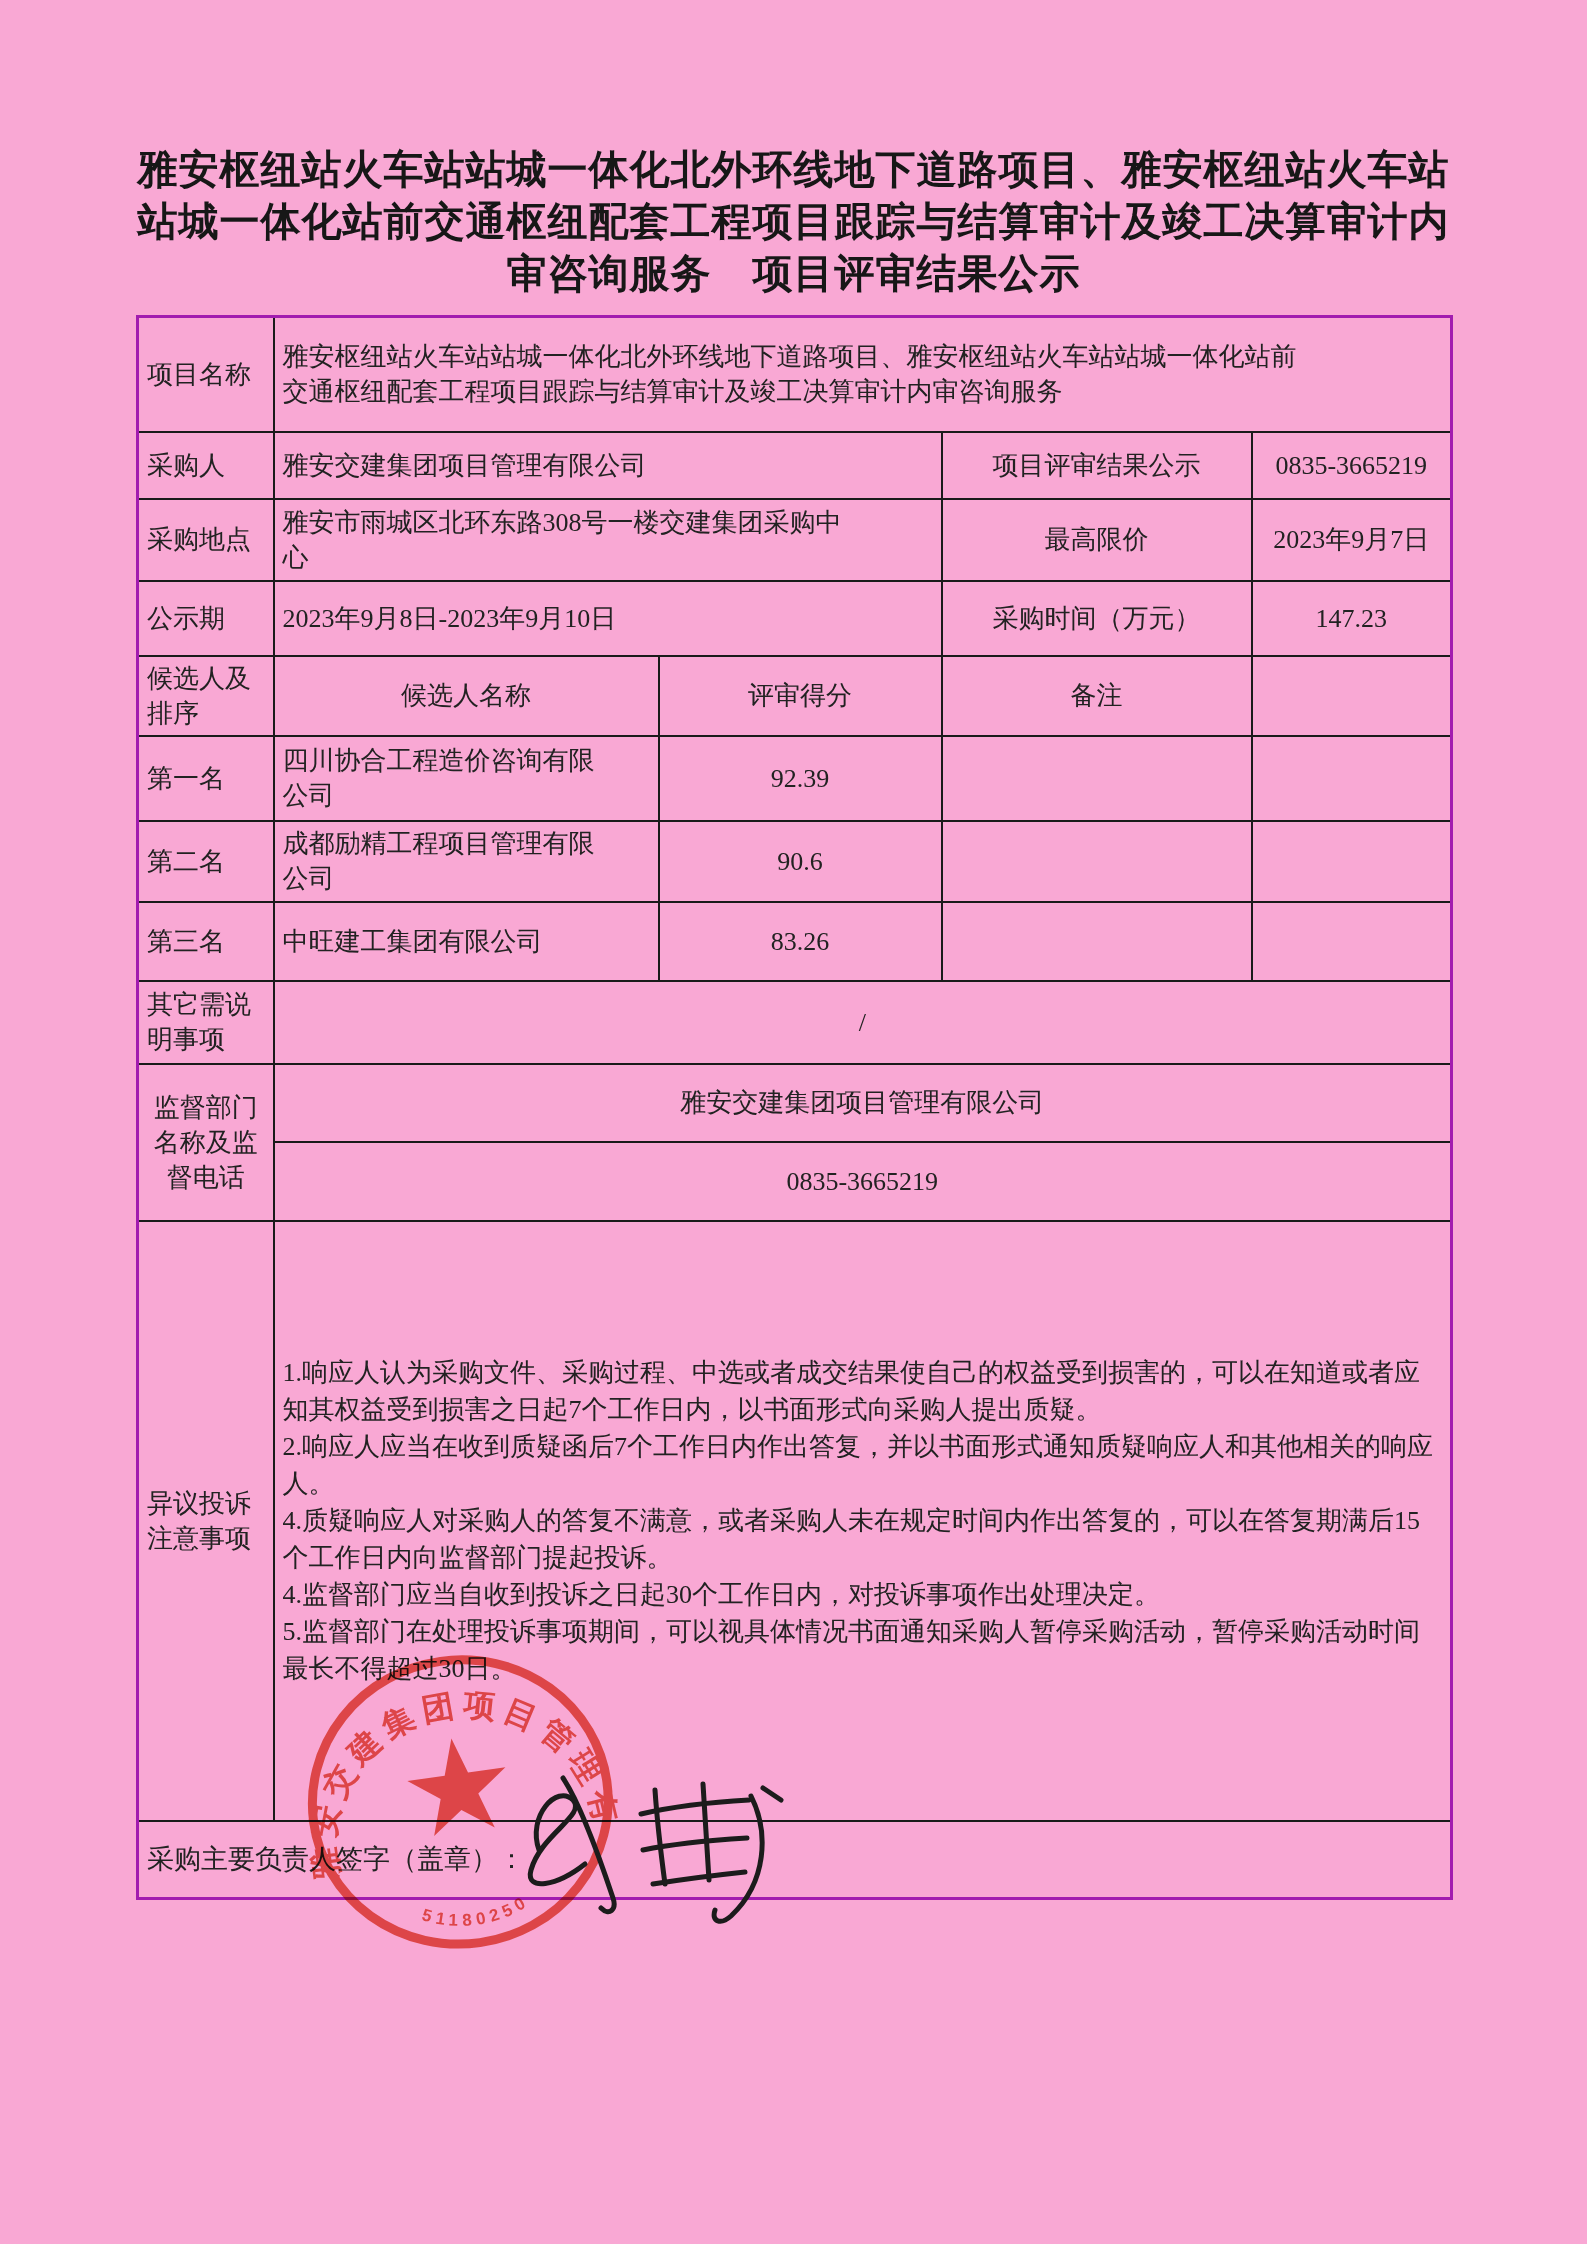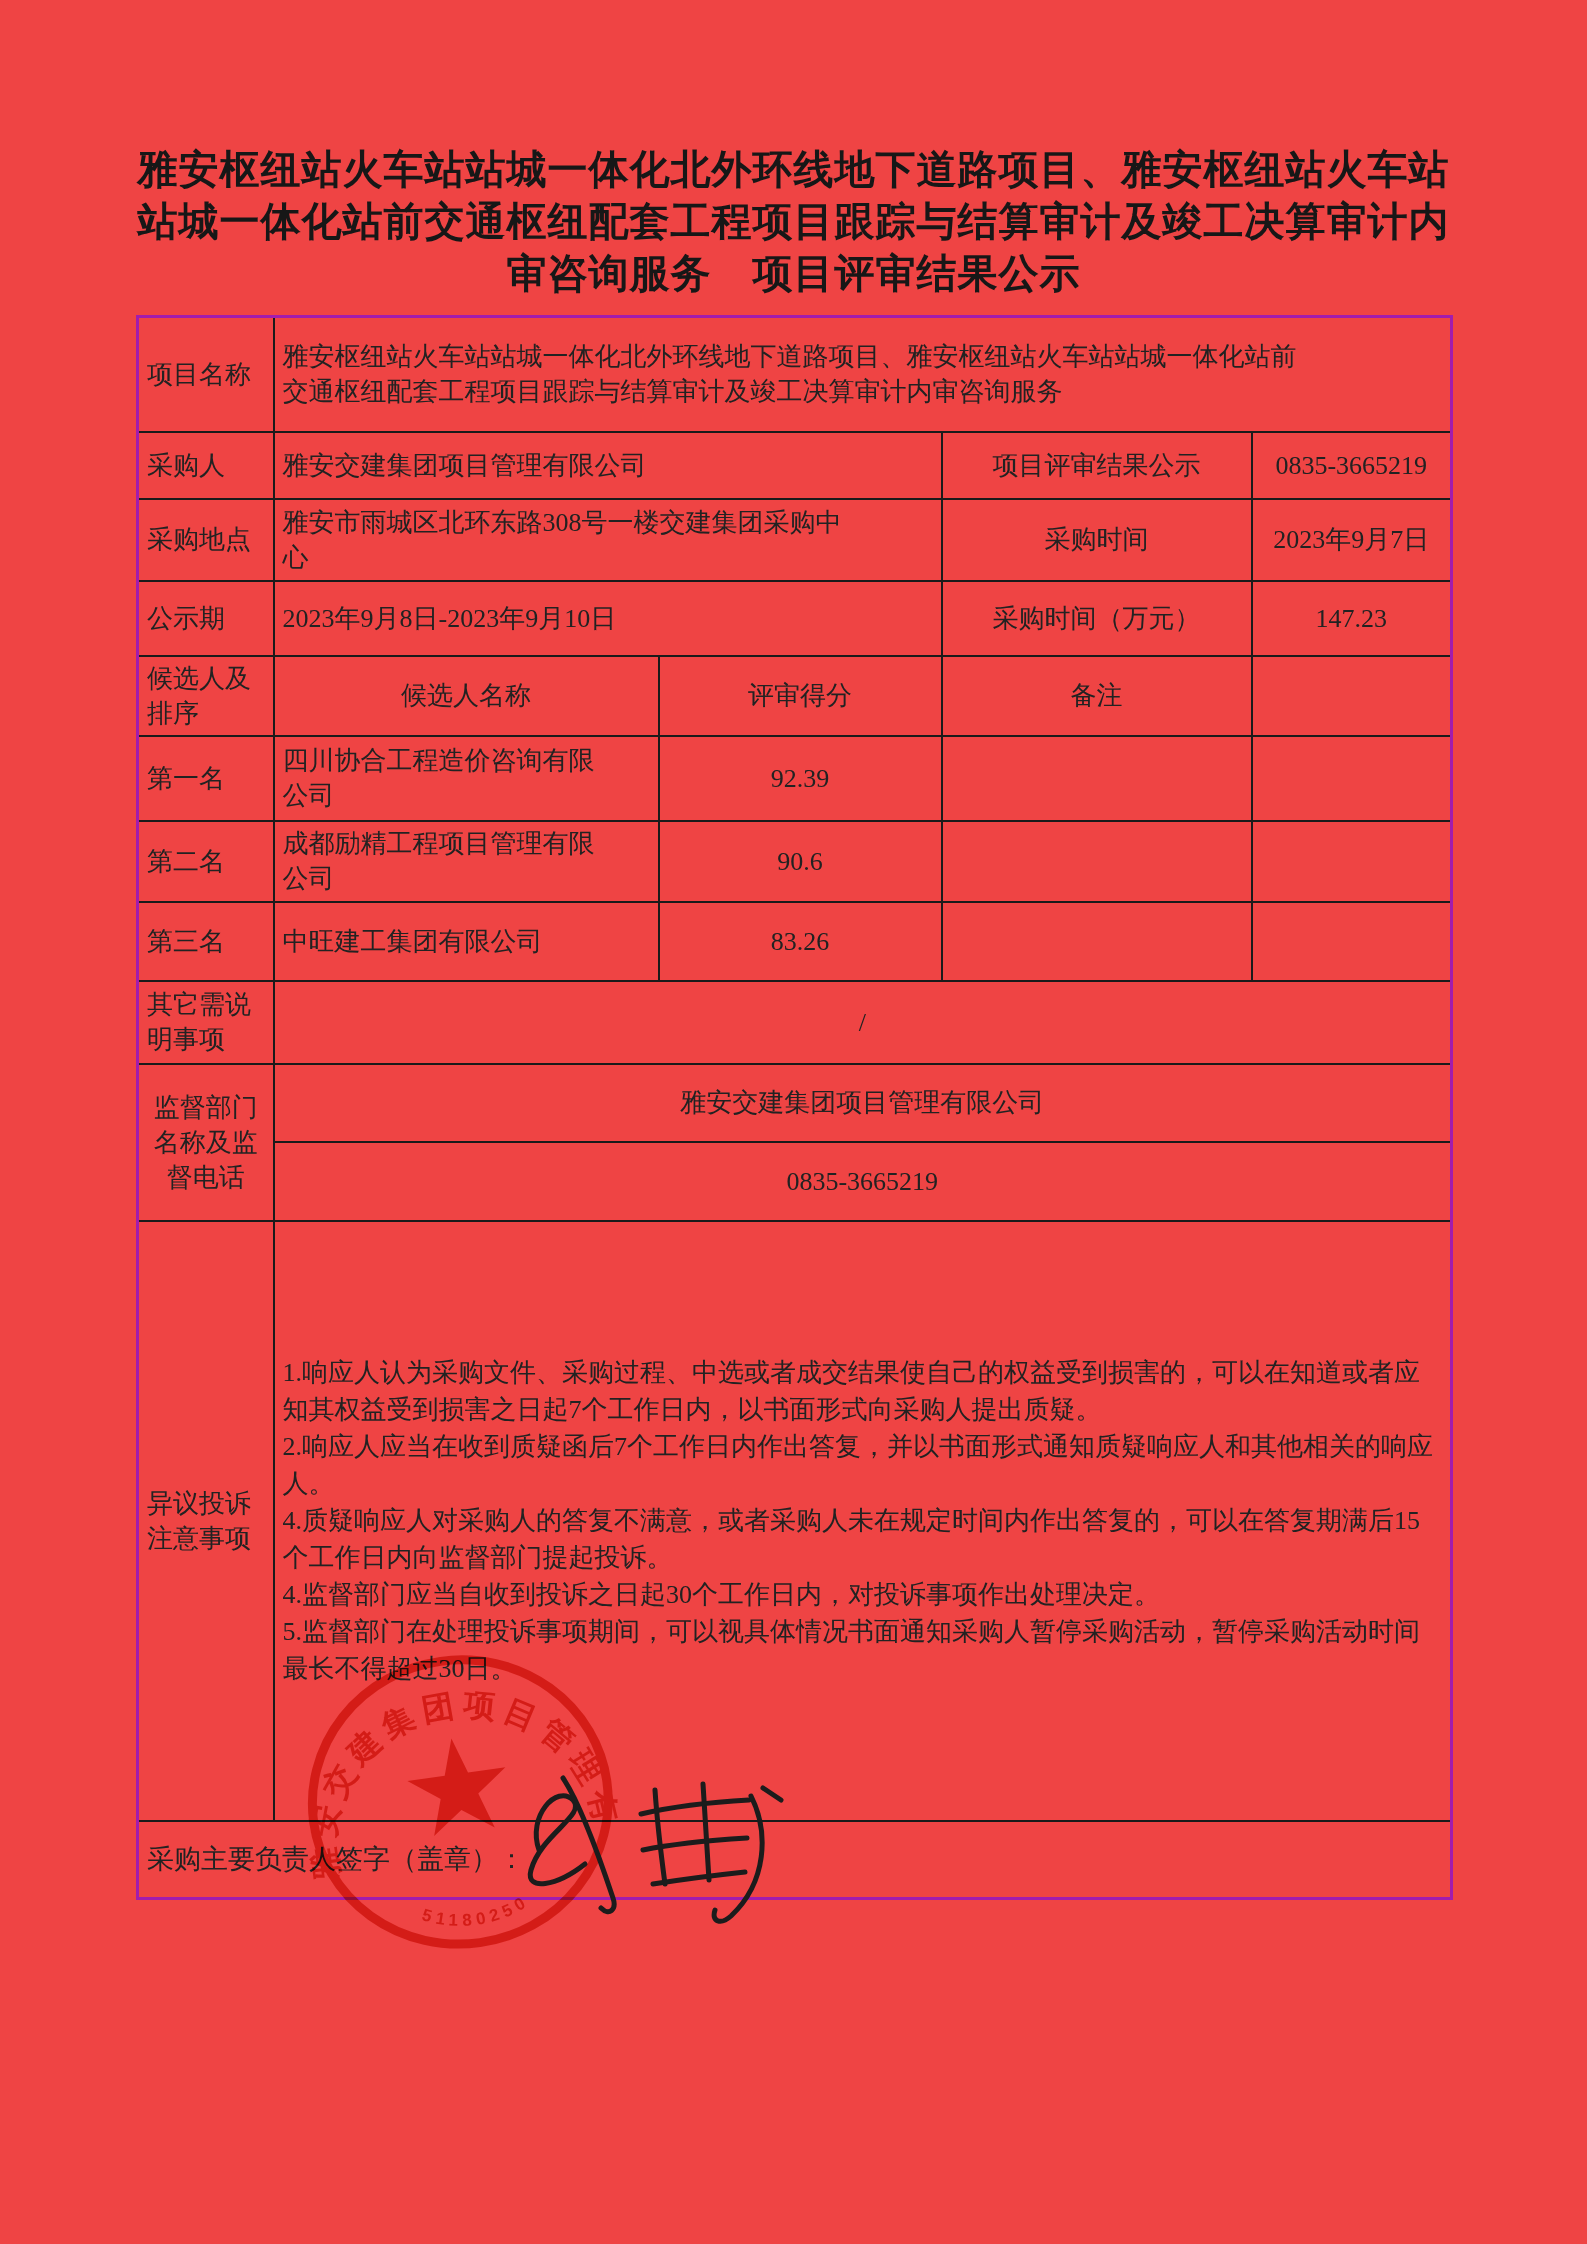--- a/index.html
+++ b/index.html
@@ -5,21 +5,21 @@
   * { box-sizing: border-box; margin: 0; padding: 0; }
   html, body { background: #ffffff; }
   body {
     width: 1587px; height: 2244px;
     position: relative;
     font-family: "Liberation Serif", serif;
     color: #1e1e1e;
   }
   .page {
     position: absolute; inset: 0;
-    background: #ef4444;
+    background: #f9a8d4;
     overflow: hidden;
   }
   .doc-title {
     position: absolute;
     top: 143px; left: 60px; right: 60px;
     text-align: center;
     font-family: "Liberation Sans", sans-serif;
     font-weight: 700;
     font-size: 40px;
     line-height: 52px;
@@ -105,21 +105,21 @@
       <td class="lbl">采购人</td>
       <td colspan="2">雅安交建集团项目管理有限公司</td>
       <td class="ctr">项目评审结果公示</td>
       <td class="ctr">0835-3665219</td>
     </tr>
 
     <tr class="r3">
       <td class="lbl">采购地点</td>
       <td colspan="2" class="preline">雅安市雨城区北环东路308号一楼交建集团采购中
 心</td>
-      <td class="ctr">采购时间</td>
+      <td class="ctr">最高限价</td>
       <td class="ctr">2023年9月7日</td>
     </tr>
 
     <tr class="r4">
       <td class="lbl">公示期</td>
       <td colspan="2">2023年9月8日-2023年9月10日</td>
       <td class="ctr">采购时间（万元）</td>
       <td class="ctr">147.23</td>
     </tr>
 

